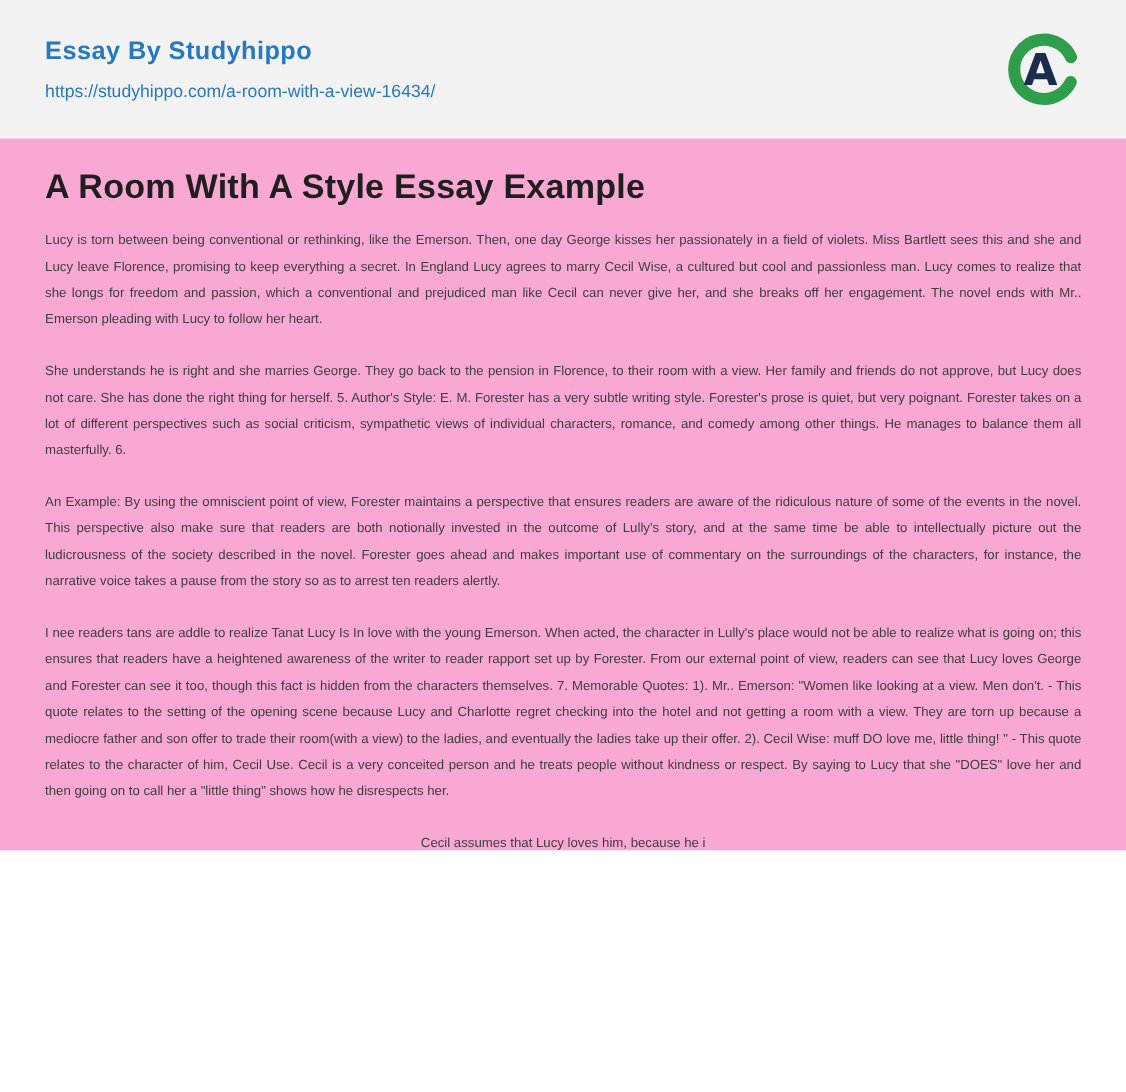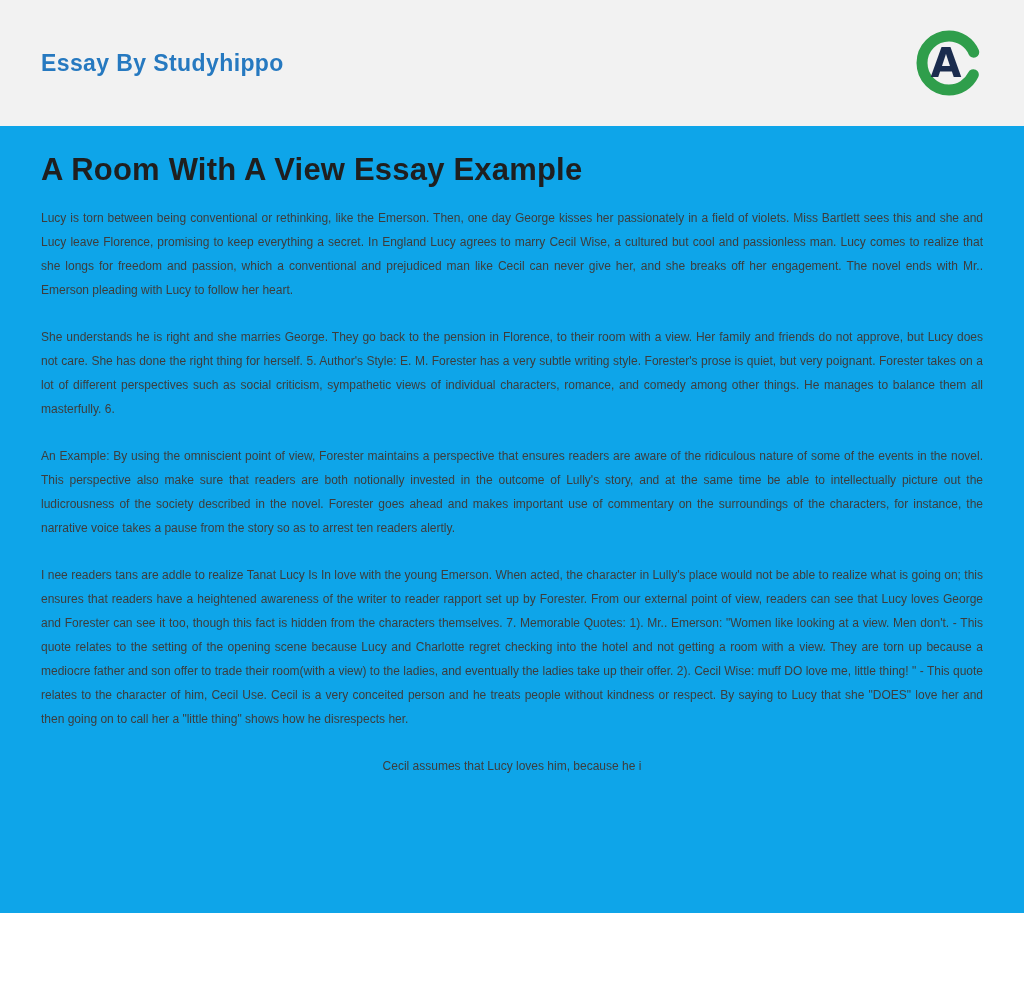--- a/index.html
+++ b/index.html
@@ -5,22 +5,22 @@
   * { margin: 0; padding: 0; box-sizing: border-box; }
   html, body { background: #ffffff; }
   body {
     width: 1024px;
     height: 993px;
     font-family: "Liberation Sans", sans-serif;
     overflow: hidden;
   }
   .page {
     width: 1024px;
-    height: 913px;
-    background: #0ea5e9;
+    height: 773px;
+    background: #f9a8d4;
     position: relative;
     overflow: hidden;
   }
   .header {
     background: #f2f2f2;
     height: 126px;
     padding: 0 41px;
     display: flex;
     align-items: center;
     justify-content: space-between;
@@ -57,31 +57,32 @@
   .para:last-child { text-align: center; }
 </style>
 </head>
 <body>
 
 <div class="page">
 
   <header class="header">
     <div class="header-text">
       <div class="site-title">Essay By Studyhippo</div>
+      <a class="site-url">https://studyhippo.com/a-room-with-a-view-16434/</a>
     </div>
     <div class="logo">
       <svg width="68" height="68" viewBox="0 0 68 68">
         <circle cx="34" cy="34" r="27" fill="none" stroke="#2f9e4b" stroke-width="11" stroke-dasharray="146 24" stroke-dashoffset="-12" stroke-linecap="round"></circle>
         <text x="31" y="48" font-family="DejaVu Sans, sans-serif" font-size="40" font-weight="bold" fill="#1b2c4e" text-anchor="middle">A</text>
       </svg>
     </div>
   </header>
 
   <main class="content">
-    <h1 class="essay-title">A Room With A View Essay Example</h1>
+    <h1 class="essay-title">A Room With A Style Essay Example</h1>
 
     <p class="para">Lucy is torn between being conventional or rethinking, like the Emerson. Then, one day George kisses her passionately in a field of violets. Miss Bartlett sees this and she and Lucy leave Florence, promising to keep everything a secret. In England Lucy agrees to marry Cecil Wise, a cultured but cool and passionless man. Lucy comes to realize that she longs for freedom and passion, which a conventional and prejudiced man like Cecil can never give her, and she breaks off her engagement. The novel ends with Mr.. Emerson pleading with Lucy to follow her heart.</p>
     <p class="para">She understands he is right and she marries George. They go back to the pension in Florence, to their room with a view. Her family and friends do not approve, but Lucy does not care. She has done the right thing for herself. 5. Author's Style: E. M. Forester has a very subtle writing style. Forester's prose is quiet, but very poignant. Forester takes on a lot of different perspectives such as social criticism, sympathetic views of individual characters, romance, and comedy among other things. He manages to balance them all masterfully. 6.</p>
     <p class="para">An Example: By using the omniscient point of view, Forester maintains a perspective that ensures readers are aware of the ridiculous nature of some of the events in the novel. This perspective also make sure that readers are both notionally invested in the outcome of Lully's story, and at the same time be able to intellectually picture out the ludicrousness of the society described in the novel. Forester goes ahead and makes important use of commentary on the surroundings of the characters, for instance, the narrative voice takes a pause from the story so as to arrest ten readers alertly.</p>
     <p class="para">I nee readers tans are addle to realize Tanat Lucy Is In love with the young Emerson. When acted, the character in Lully's place would not be able to realize what is going on; this ensures that readers have a heightened awareness of the writer to reader rapport set up by Forester. From our external point of view, readers can see that Lucy loves George and Forester can see it too, though this fact is hidden from the characters themselves. 7. Memorable Quotes: 1). Mr.. Emerson: "Women like looking at a view. Men don't. - This quote relates to the setting of the opening scene because Lucy and Charlotte regret checking into the hotel and not getting a room with a view. They are torn up because a mediocre father and son offer to trade their room(with a view) to the ladies, and eventually the ladies take up their offer. 2). Cecil Wise: muff DO love me, little thing! " - This quote relates to the character of him, Cecil Use. Cecil is a very conceited person and he treats people without kindness or respect. By saying to Lucy that she "DOES" love her and then going on to call her a "little thing" shows how he disrespects her.</p>
     <p class="para">Cecil assumes that Lucy loves him, because he i</p>
   </main>
 
 </div>
 

